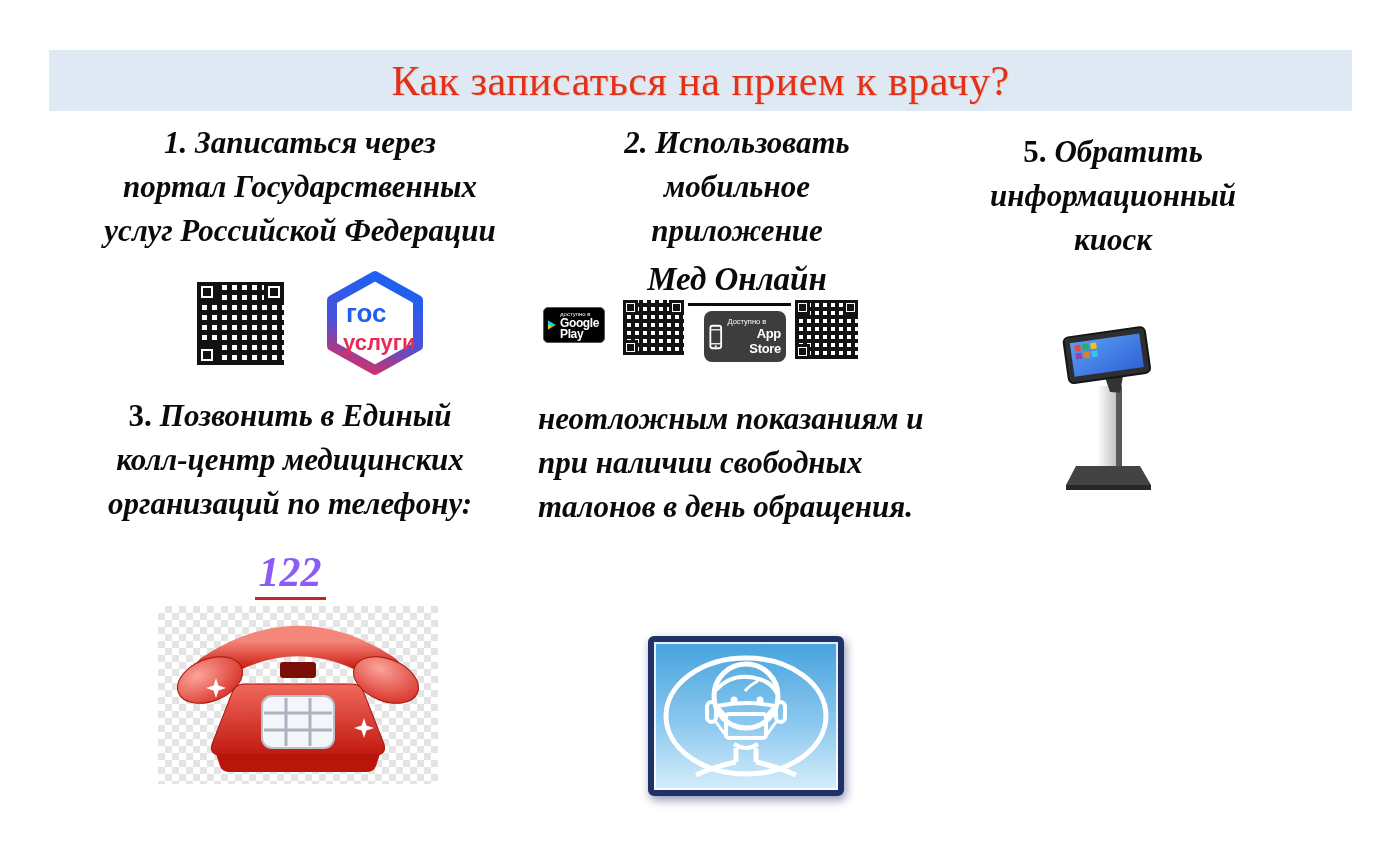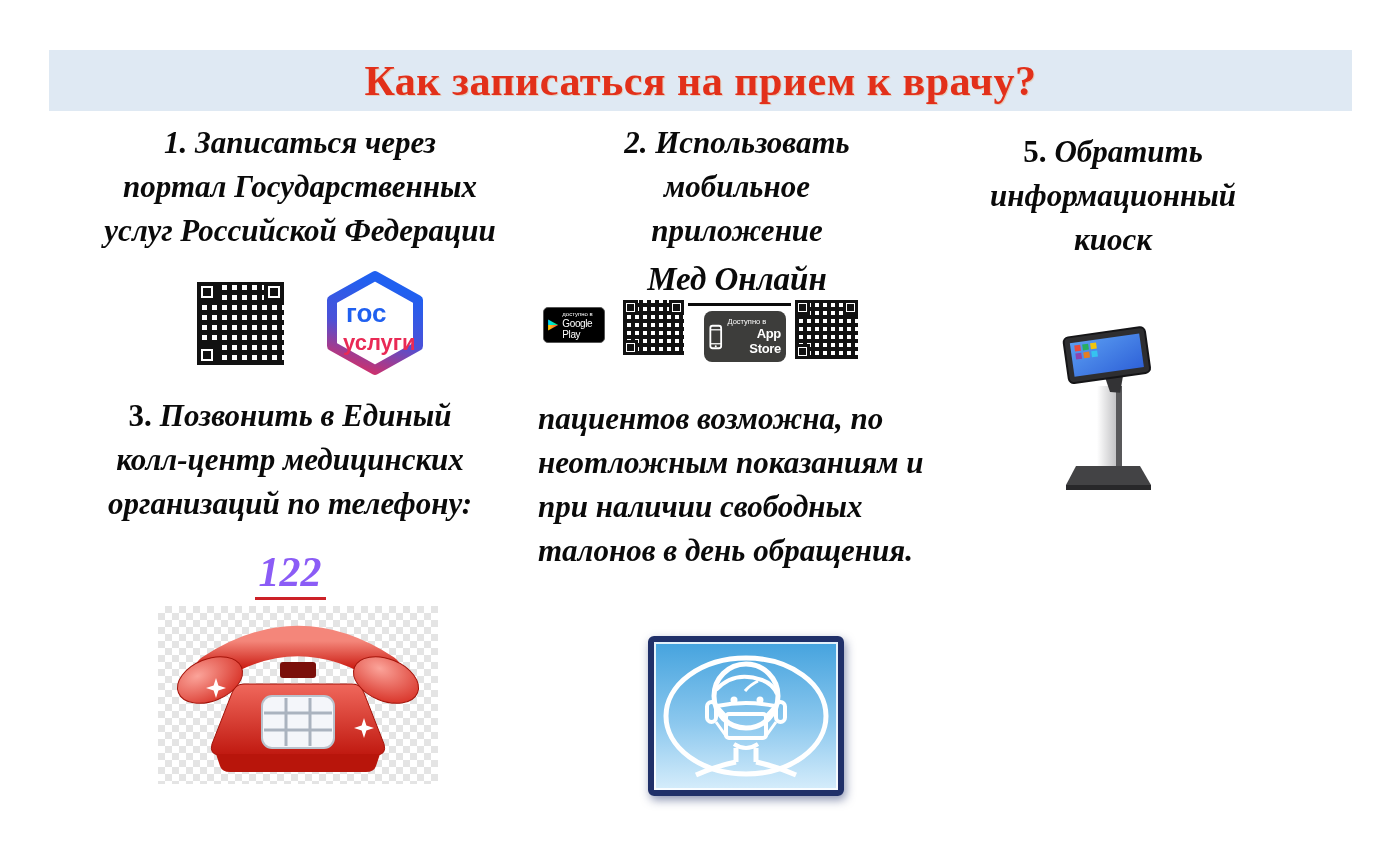--- a/index.html
+++ b/index.html
@@ -2,21 +2,21 @@
 <html><head>
 <meta charset="utf-8">
 <style>
   html,body{margin:0;padding:0;background:#fff;}
   .page{position:relative;width:1400px;height:850px;background:#fff;overflow:hidden;
         font-family:"Liberation Serif","DejaVu Serif",serif;color:#0a0a0a;}
 
   
   .banner{position:absolute;left:49px;top:50px;width:1303px;height:61px;background:#dfe9f3;
           display:flex;align-items:center;justify-content:center;}
-  .banner h1{margin:0;font-size:42px;font-weight:bold;color:#e2301a;letter-spacing:.5px;
+  .banner h1{margin:0;font-size:42px;font-weight:normal;color:#e2301a;letter-spacing:.5px;
              text-shadow:1px 1px 0 rgba(240,150,80,.35);}
 
   
   .tblock{position:absolute;font-weight:bold;font-style:italic;font-size:31px;}
   .tblock .line{line-height:44px;white-space:nowrap;}
   .center{text-align:center;}
   .num{font-style:normal;margin-right:8px;}
   .appname{display:inline-block;font-size:33px;margin-top:8px;border-bottom:3px solid #0a0a0a;
            padding-bottom:5px;}
   .phone-number{position:absolute;left:55px;top:548px;width:470px;text-align:center;}
@@ -38,21 +38,21 @@
   .qr.small .fp::after{inset:1px;}
   .qr.small .fp.tl{top:4px;left:4px}.qr.small .fp.tr{top:4px;right:4px}.qr.small .fp.bl{bottom:4px;left:4px}
 
   
   .badge{position:absolute;display:flex;align-items:center;box-sizing:border-box;
          font-family:"Liberation Sans","DejaVu Sans",sans-serif;color:#fff;}
   .badge .txt{display:flex;flex-direction:column;justify-content:center;}
   .badge-gp{left:543px;top:307px;width:62px;height:36px;background:#000;border:1px solid #555;
             border-radius:5px;padding:2px 3px;gap:3px;}
   .badge-gp .sm{font-size:6px;line-height:7px;}
-  .badge-gp .bg{font-size:10px;line-height:11px;font-weight:normal;letter-spacing:-.4px;}
+  .badge-gp .bg{font-size:12px;line-height:11px;font-weight:bold;letter-spacing:-.4px;}
   .badge-as{left:704px;top:311px;width:82px;height:51px;background:#3d3d3b;border-radius:8px;
             padding:4px 5px;gap:5px;}
   .badge-as .sm{font-size:7.5px;line-height:9px;}
   .badge-as .bg{font-size:13px;line-height:15px;font-weight:bold;letter-spacing:-.3px;text-align:right;}
 
   
   .checker{position:absolute;left:158px;top:606px;width:280px;height:178px;background-color:#fff;
     background-image:
       linear-gradient(45deg,#e4e4e4 25%,transparent 25%,transparent 75%,#e4e4e4 75%),
       linear-gradient(45deg,#e4e4e4 25%,transparent 25%,transparent 75%,#e4e4e4 75%);
@@ -233,21 +233,20 @@
       <path d="M52,64 Q140,6 228,64" stroke="url(#handGrad)" stroke-width="30" fill="none" stroke-linecap="round"></path>
       <ellipse cx="52" cy="74" rx="34" ry="21" transform="rotate(-22 52 74)" fill="url(#cupGrad)" stroke="#a31208" stroke-width="1"></ellipse>
       <ellipse cx="228" cy="74" rx="34" ry="21" transform="rotate(22 228 74)" fill="url(#cupGrad)" stroke="#a31208" stroke-width="1"></ellipse>
 
       <path d="M58,72 l2.4,7.6 7.6,2.4 -7.6,2.4 -2.4,7.6 -2.4,-7.6 -7.6,-2.4 7.6,-2.4 Z" fill="#ffffff"></path>
       <path d="M206,112 l2.4,7.6 7.6,2.4 -7.6,2.4 -2.4,7.6 -2.4,-7.6 -7.6,-2.4 7.6,-2.4 Z" fill="#ffffff"></path>
     </svg>
   </div>
 
   <div class="tblock" style="left:538px;top:397px;width:500px;">
-    <div class="line">пациентов возможна, по</div>
     <div class="line">неотложным показаниям и</div>
     <div class="line">при наличии свободных</div>
     <div class="line">талонов в день обращения.</div>
   </div>
 
   <div class="maskbox">
     <svg width="184" height="148" viewBox="0 0 184 148">
       <ellipse cx="92" cy="74" rx="80" ry="58" fill="none" stroke="#fff" stroke-width="5"></ellipse>
       <circle cx="92" cy="54" r="32" fill="none" stroke="#fff" stroke-width="5"></circle>
       <path d="M62,48 Q80,28 108,38 Q119,42 123,52" fill="none" stroke="#fff" stroke-width="4"></path>

